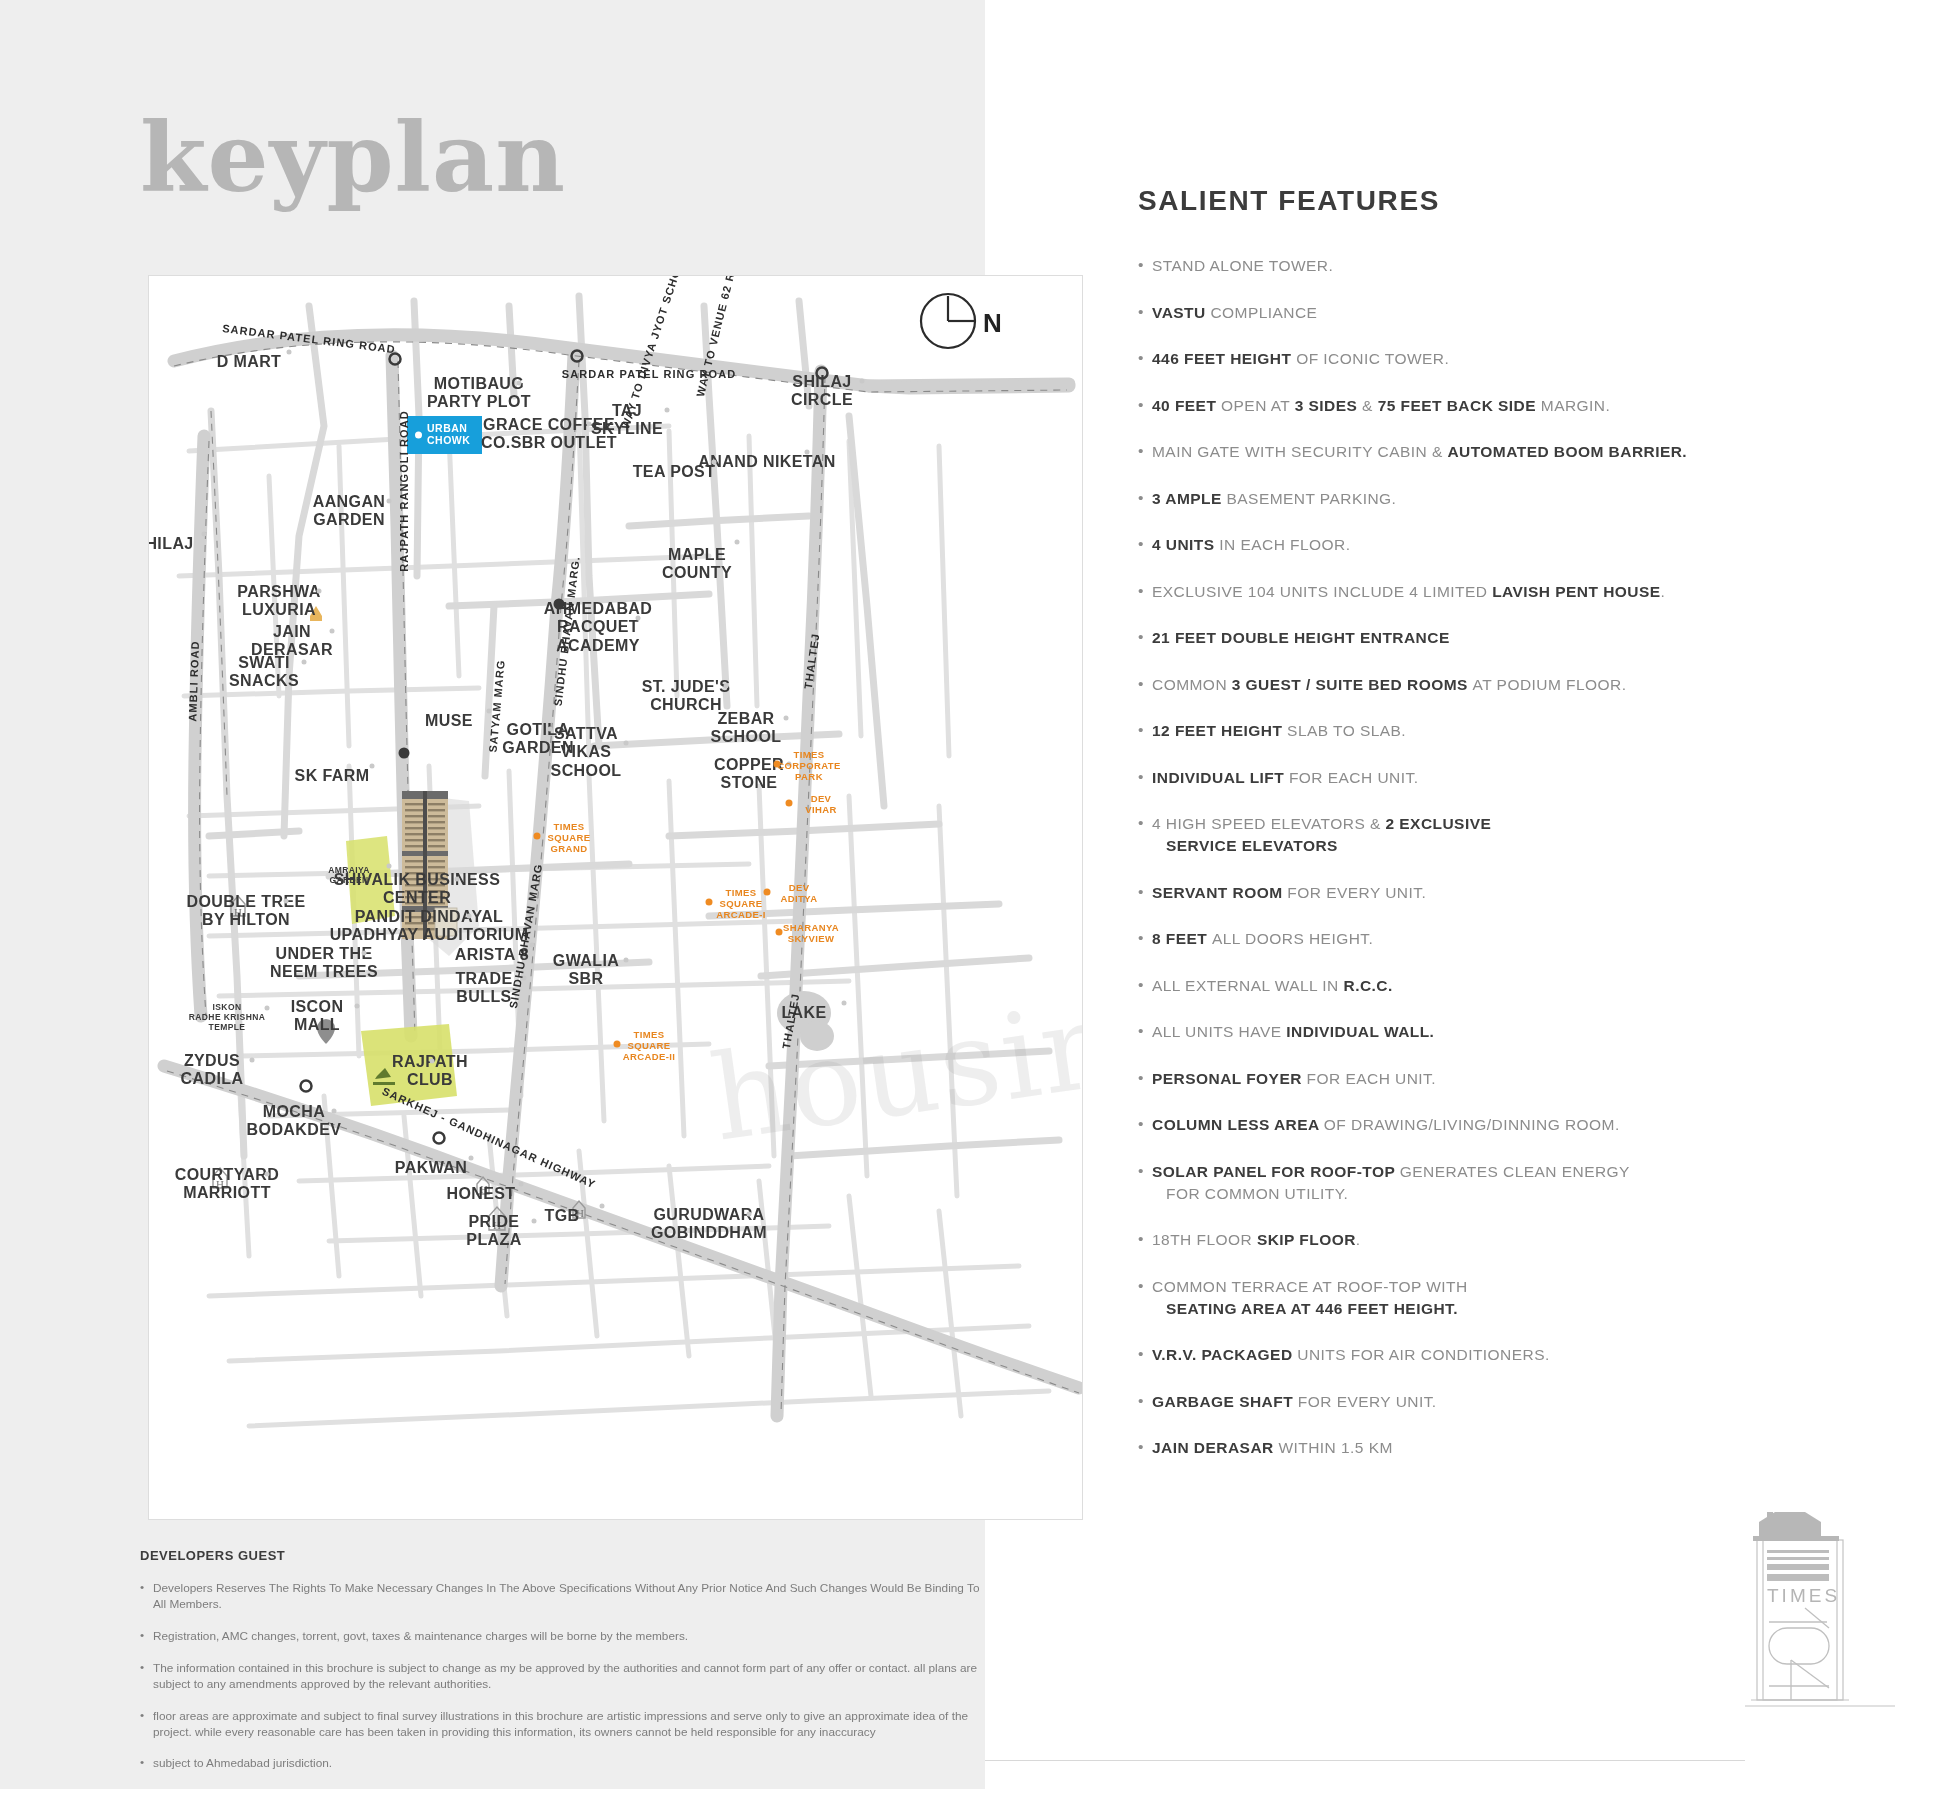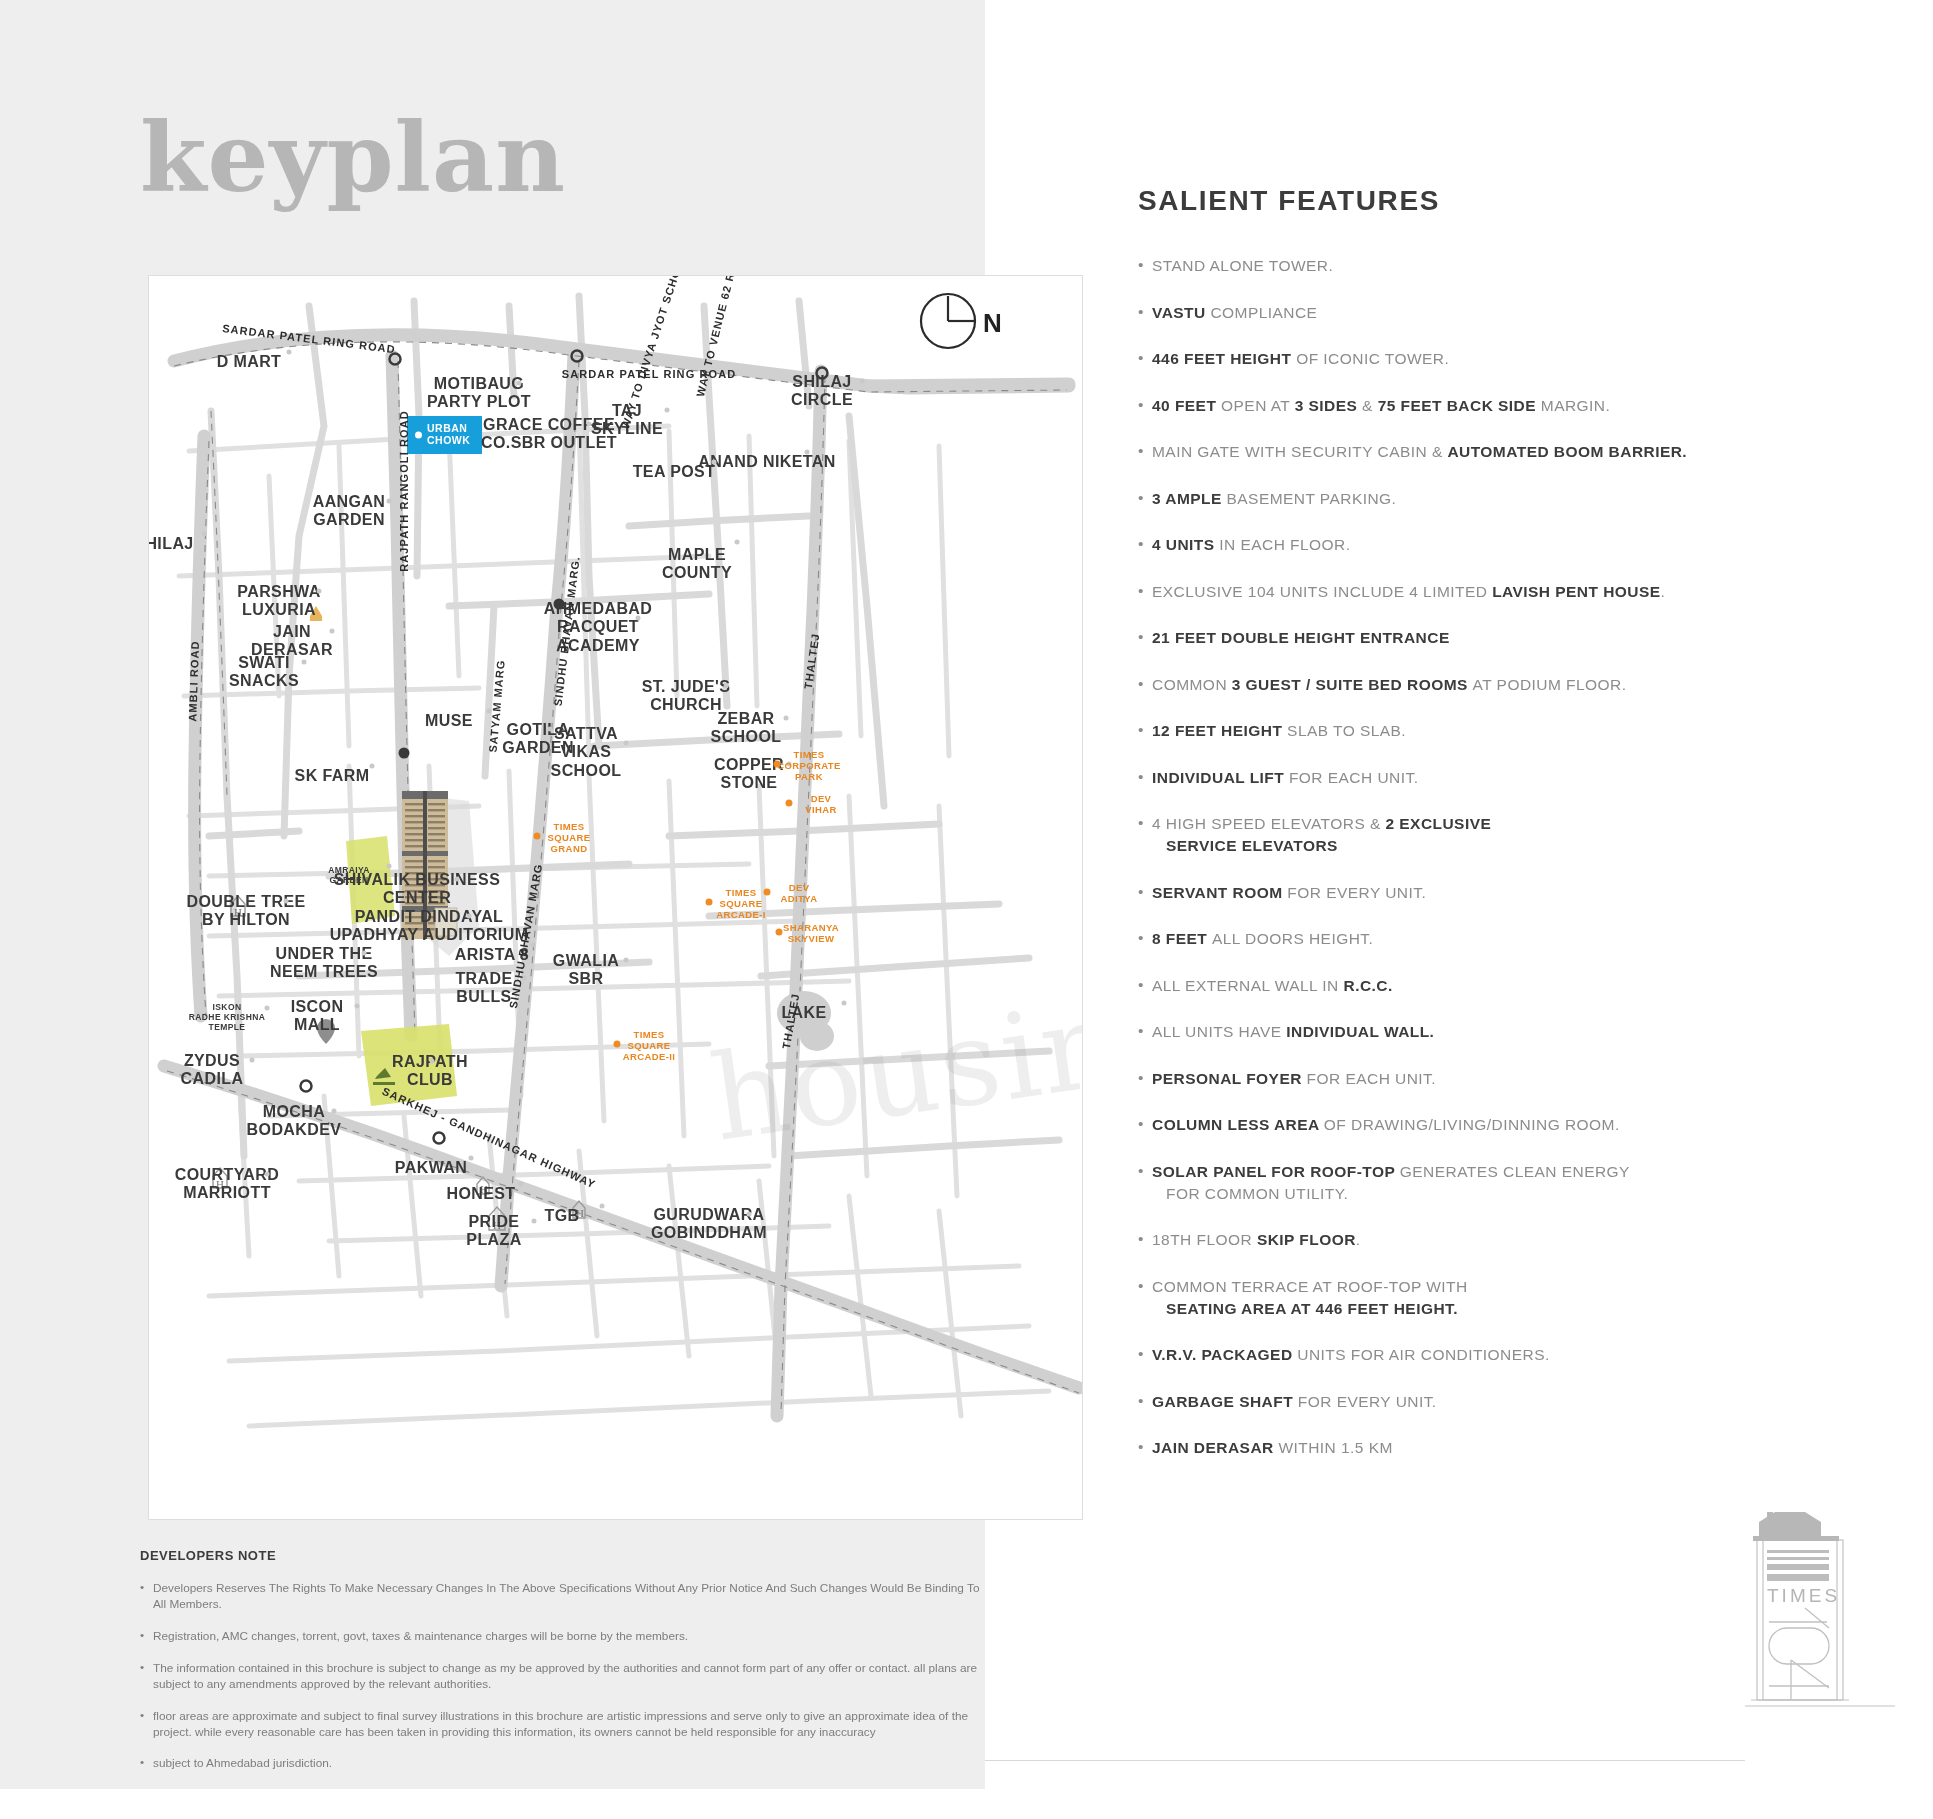--- a/index.html
+++ b/index.html
@@ -524,21 +524,21 @@
         <div class="feat-item"><b>SOLAR PANEL FOR ROOF-TOP </b><span>GENERATES CLEAN ENERGY</span><span class="indent">FOR COMMON UTILITY.</span></div>
         <div class="feat-item"><span>18TH FLOOR </span><b>SKIP FLOOR</b><span>.</span></div>
         <div class="feat-item"><span>COMMON TERRACE AT ROOF-TOP WITH</span><b class="indent">SEATING AREA AT 446 FEET HEIGHT.</b></div>
         <div class="feat-item"><b>V.R.V. PACKAGED </b><span>UNITS FOR AIR CONDITIONERS.</span></div>
         <div class="feat-item"><b>GARBAGE SHAFT </b><span>FOR EVERY UNIT.</span></div>
         <div class="feat-item"><b>JAIN DERASAR </b><span>WITHIN 1.5 KM</span></div>
       </div>
   </div>
 
   <div class="dev-note">
-    <h3>DEVELOPERS NOTE</h3>
+    <h3>DEVELOPERS GUEST</h3>
     <div id="note-list">
         <div class="note-item">Developers Reserves The Rights To Make Necessary Changes In The Above Specifications Without Any Prior Notice And Such Changes Would Be Binding To All Members.</div>
         <div class="note-item">Registration, AMC changes, torrent, govt, taxes &amp; maintenance charges will be borne by the members.</div>
         <div class="note-item">The information contained in this brochure is subject to change as my be approved by the authorities and cannot form part of any offer or contact. all plans are subject to any amendments approved by the relevant authorities.</div>
         <div class="note-item">floor areas are approximate and subject to final survey illustrations in this brochure are artistic impressions and serve only to give an approximate idea of the project. while every reasonable care has been taken in providing this information, its owners cannot be held responsible for any inaccuracy</div>
         <div class="note-item">subject to Ahmedabad jurisdiction.</div>
       </div>
   </div>
 
   <div class="times-logo">

